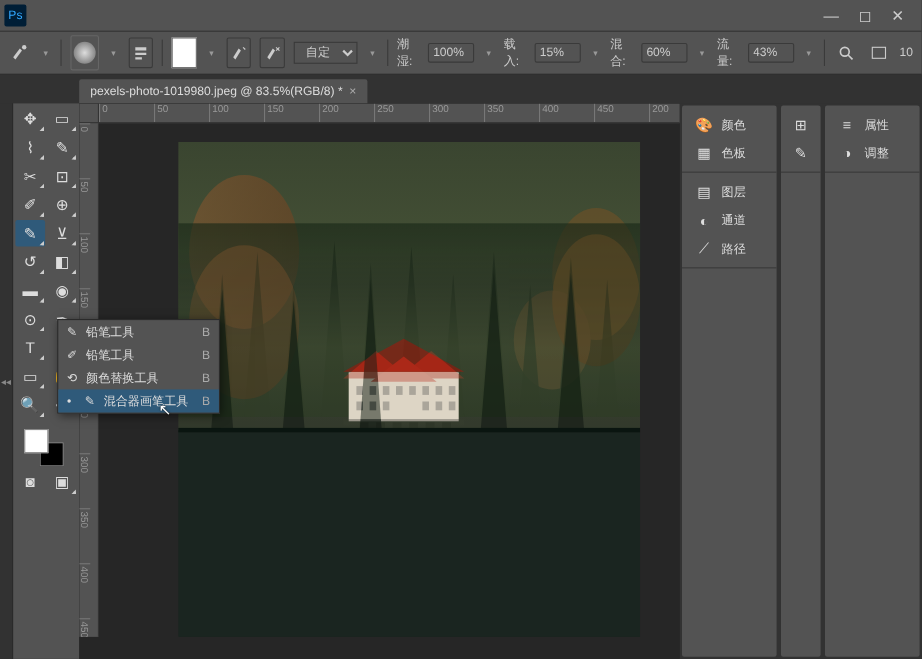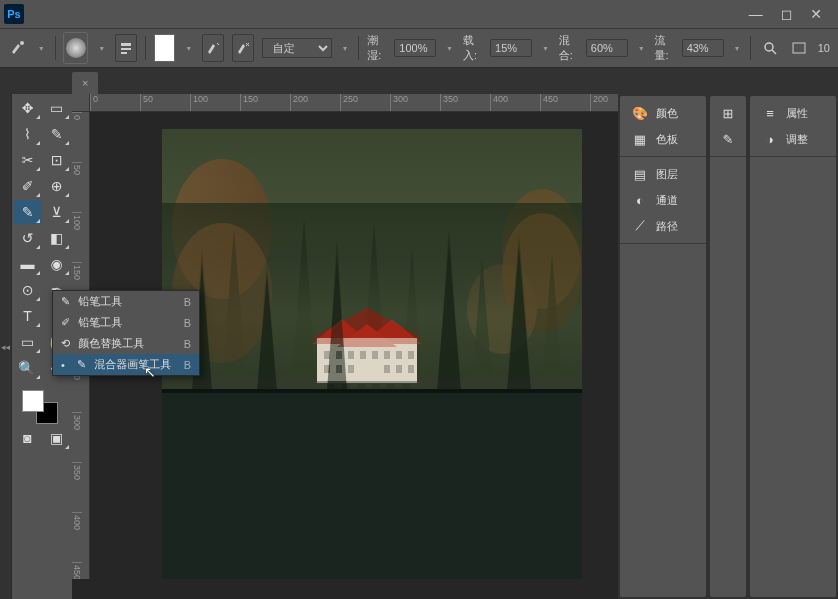--- a/index.html
+++ b/index.html
@@ -1,31 +1,31 @@
 <!DOCTYPE html>
 <html><head>
 <meta charset="utf-8">
 <style>
 *{margin:0;padding:0;box-sizing:border-box;font-family:"Microsoft YaHei",sans-serif;user-select:none}
 body{background:#323232;color:#b8b8b8;font-size:12px;overflow:hidden;width:838px;height:599px}
 .titlebar{height:28px;background:#535353;display:flex;align-items:center;padding:0 4px}
-.ps-logo{width:20px;height:20px;background:#001e36;color:#31a8ff;display:flex;align-items:center;justify-content:center;font-weight:bold;font-size:11px;border-radius:2px;margin-right:6px}
+.ps-logo{width:20px;height:20px;background:#001e36;color:#31a8ff;display:flex;align-items:center;justify-content:center;font-weight:normal;font-size:11px;border-radius:2px;margin-right:6px}
 .menu{display:flex;gap:2px}
 .menu-item{padding:4px 6px;cursor:pointer}
 .win-controls{margin-left:auto;display:flex;gap:18px;padding-right:12px}
 .win-btn{cursor:pointer;font-size:14px;color:#ccc}
 .options-bar{height:40px;background:#535353;display:flex;align-items:center;padding:0 8px;gap:8px;border-top:1px solid #383838;border-bottom:1px solid #2a2a2a}
 .tool-preset{width:20px;height:20px}
 .brush-preview{width:32px;height:32px;background:#535353;border:1px solid #666;border-radius:2px;display:flex;align-items:center;justify-content:center}
 .brush-dot{width:20px;height:20px;background:radial-gradient(circle,#ddd 0%,#888 70%,transparent 100%);border-radius:50%}
 .opt-sep{width:1px;height:24px;background:#3a3a3a}
 .opt-icon{width:28px;height:28px;border:1px solid #3a3a3a;border-radius:2px;display:flex;align-items:center;justify-content:center;cursor:pointer}
 .color-sw{width:28px;height:28px;background:#fff;border:1px solid #666}
 .opt-label{font-size:11px;color:#ccc}
-.opt-select{background:#535353;border:1px solid #3a3a3a;color:#ccc;padding:2px 20px 2px 6px;font-size:11px;border-radius:0}
+.opt-select{background:#535353;border:1px solid #3a3a3a;color:#ccc;padding:2px 8px 2px 6px;font-size:11px;border-radius:0}
 .opt-input{background:#535353;border:1px solid #3a3a3a;color:#ccc;padding:2px 4px;width:42px;font-size:11px;text-align:left;border-radius:2px}
 .dd{width:14px;height:14px;display:inline-flex;align-items:center;justify-content:center;font-size:8px;color:#999}
 .tabs-bar{height:26px;background:#323232;display:flex;align-items:flex-end;padding-left:72px}
 .doc-tab{background:#535353;padding:5px 10px;font-size:11px;color:#ddd;border-radius:2px 2px 0 0;display:flex;align-items:center;gap:6px}
 .tab-x{font-size:11px;color:#aaa;cursor:pointer}
 .main-area{display:flex;height:505px}
 .left-toggle{width:12px;background:#323232;display:flex;align-items:center;justify-content:center;color:#888;font-size:9px;cursor:pointer;border-right:1px solid #2a2a2a}
 .toolbox{width:60px;background:#535353;display:flex;flex-wrap:wrap;padding:2px;gap:2px;position:relative;align-content:flex-start}
 .tool{width:27px;height:24px;display:flex;align-items:center;justify-content:center;cursor:pointer;border-radius:2px;position:relative;font-size:14px;color:#ddd}
 .tool.active{background:#2f5a7a}
@@ -125,20 +125,21 @@
   <div class="opt-icon" style="border:none">
       <svg width="16" height="16">
         <rect x="2" y="3" width="12" height="10" stroke="#ccc" fill="none"></rect>
       </svg>
     </div>
   <span class="opt-label">10</span>
 </div>
 
 <div class="tabs-bar">
   <div class="doc-tab">
+    <span>pexels-photo-1019980.jpeg @ 83.5%(RGB/8) *</span>
     <span class="tab-x">×</span>
   </div>
 </div>
 
 <div class="main-area">
   <div class="left-toggle">◂◂</div>
   <div class="toolbox">
     <div class="tool sub">✥</div>
     <div class="tool sub">▭</div>
     <div class="tool sub">⌇</div>

